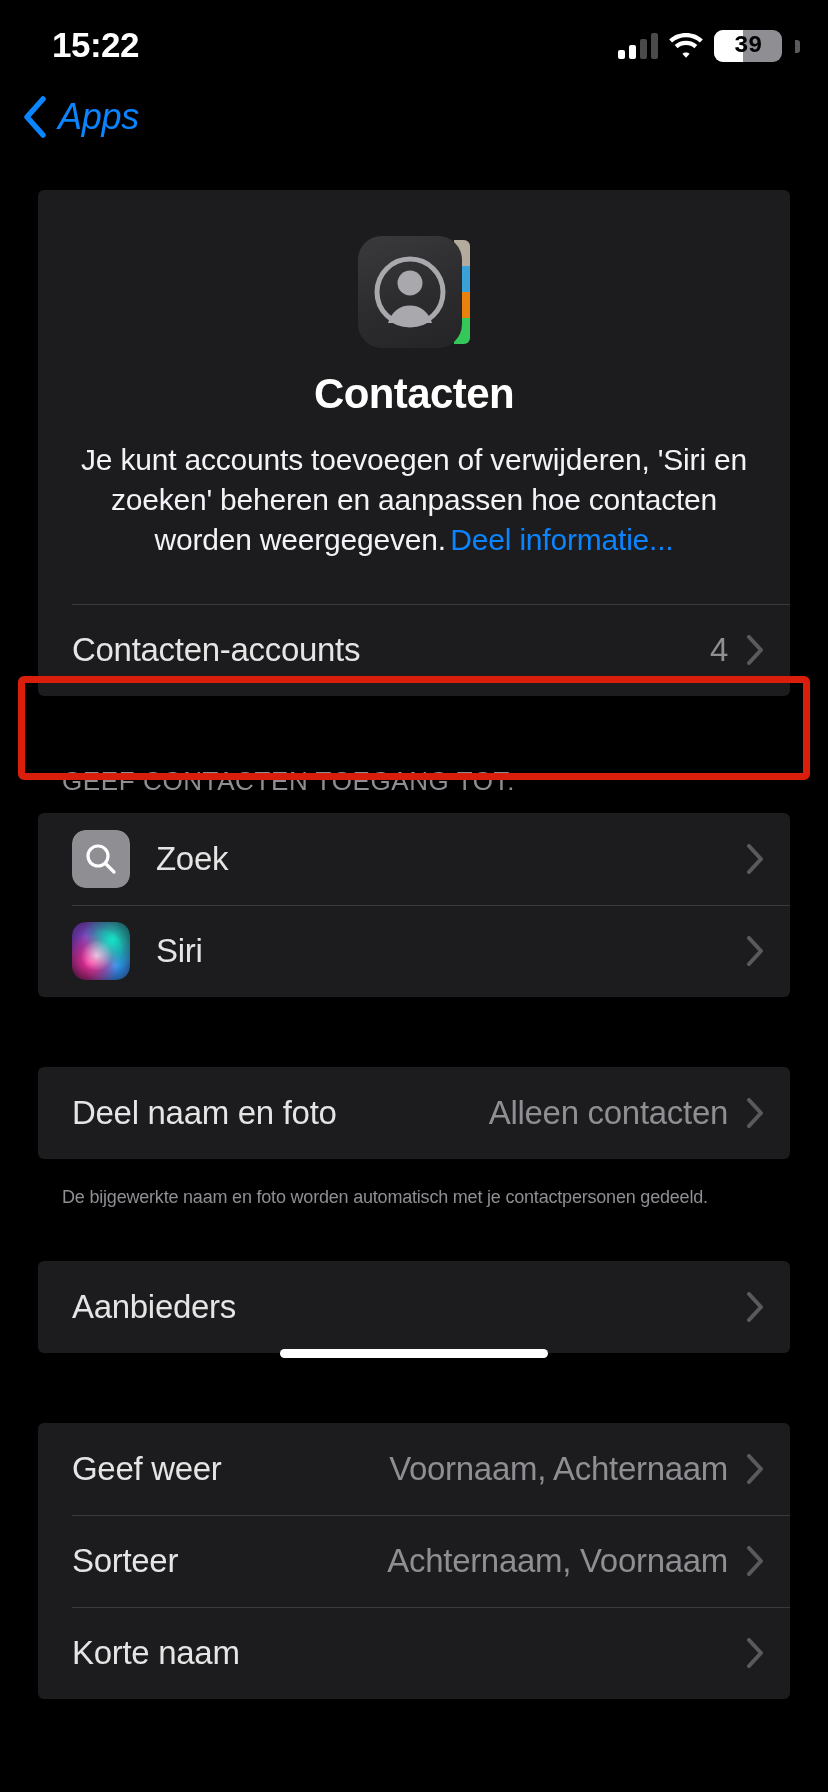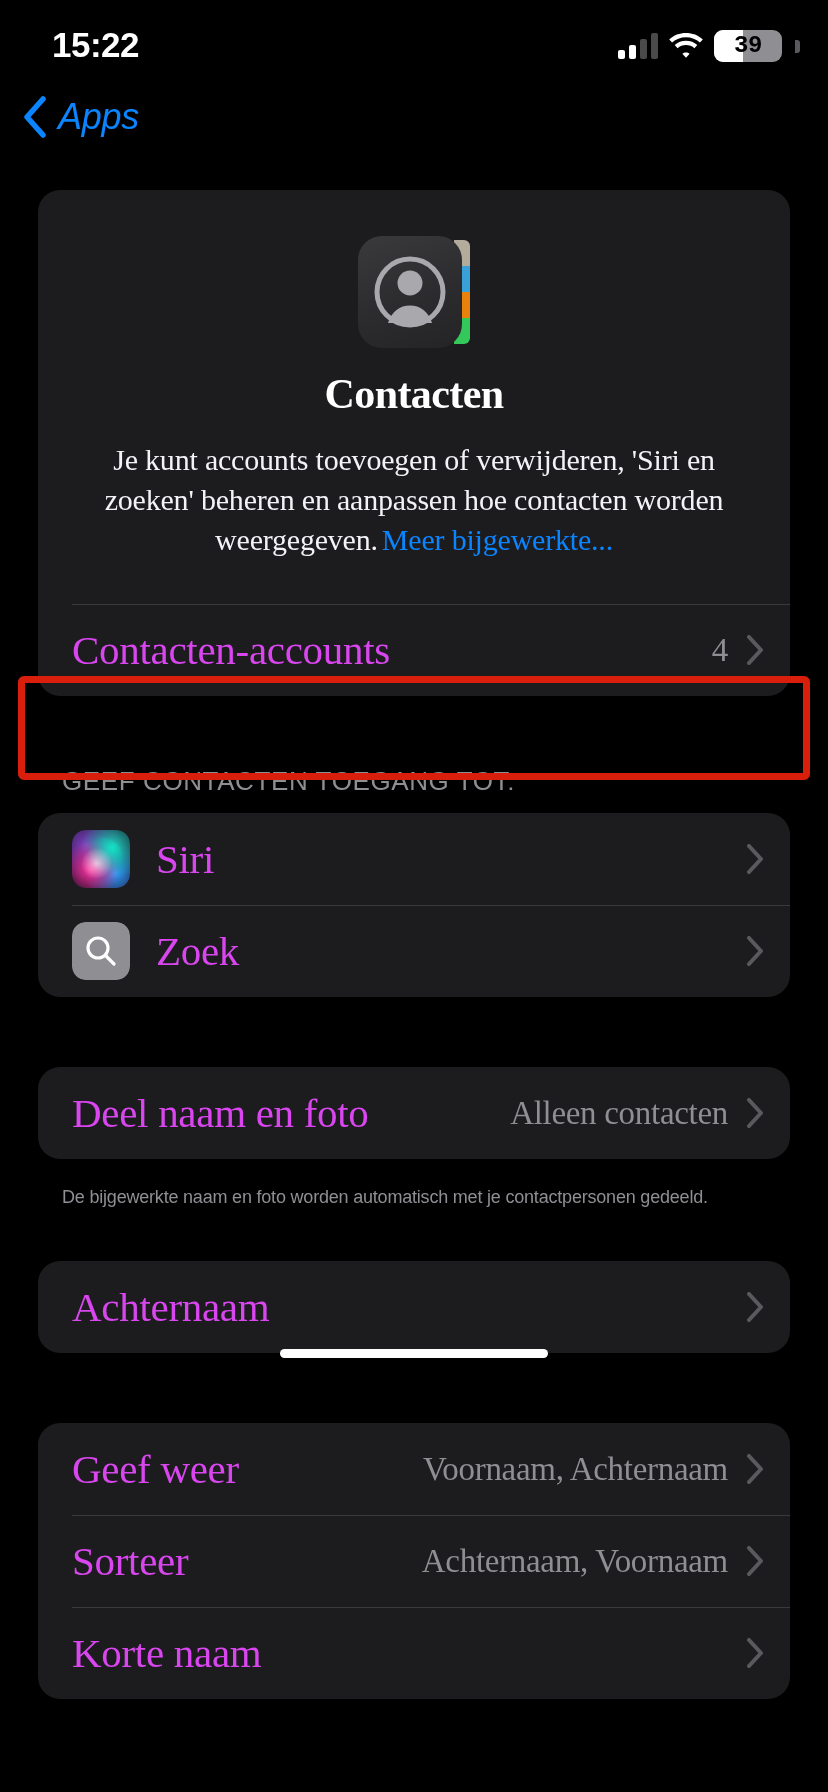--- a/index.html
+++ b/index.html
@@ -60,23 +60,22 @@
     color: #0a84ff; cursor: pointer; font-style: italic;
   }
   .back svg { display: block; }
   .back-label { font-size: 36px; letter-spacing: -0.3px; }
 
   
   .content { position: absolute; top: 190px; left: 0; width: 828px; }
   .group {
     margin: 0 38px;
     background: #1c1c1e;
-    border-radius: 22px;
+    border-radius: 6px;
     overflow: hidden;
-    font-family: Liberation Serif, serif;
   }
   .hero { padding: 46px 42px 44px; text-align: center; }
   .app-icon {
     position: relative;
     width: 112px; height: 112px; margin: 0 auto 22px;
   }
   .app-icon .body {
     position: absolute; left: 0; top: 0; width: 104px; height: 112px;
     border-radius: 24px;
     background: linear-gradient(160deg, #3a3a3c 0%, #2c2c2e 55%, #242426 100%);
@@ -116,21 +115,21 @@
     content: ""; position: absolute; left: 34px; right: 0; top: 0;
     height: 1px; background: #3a3a3c;
   }
   .row .ricon {
     width: 58px; height: 58px; border-radius: 13px;
     margin-right: 26px; flex: 0 0 auto;
     display: flex; align-items: center; justify-content: center;
     overflow: hidden;
   }
   .row .label {
-    font-size: 41px; color: #d946ef; letter-spacing: -0.3px;
+    font-size: 33px; color: #e5e5e5; letter-spacing: -0.3px;
     flex: 1 1 auto; white-space: nowrap;
   }
   .row .value {
     font-size: 33px; color: #8e8e93; letter-spacing: -0.3px;
     margin-right: 18px; white-space: nowrap;
   }
   .chev { flex: 0 0 auto; opacity: .55; }
 
   .sec-header {
     font-size: 26px; color: #8e8e93; letter-spacing: 0.6px;
@@ -229,79 +228,79 @@
             <svg class="person" width="78" height="78" viewBox="0 0 78 78">
               <circle cx="39" cy="39" r="33" fill="none" stroke="#a8a8ad" stroke-width="5"></circle>
               <circle cx="39" cy="30" r="12.5" fill="#a8a8ad"></circle>
               <path d="M17 70c3.5-11.5 11.8-17.5 22-17.5S57.5 58.5 61 70z" fill="#a8a8ad"></path>
             </svg>
           </div>
         </div>
         <div class="hero-title">Contacten</div>
         <div>
           <span class="hero-desc">Je kunt accounts toevoegen of verwijderen, 'Siri en zoeken' beheren en aanpassen hoe contacten worden weergegeven.</span>
-          <span class="hero-link">Meer bijgewerkte...</span>
+          <span class="hero-link">Deel informatie...</span>
         </div>
       </div>
       <div class="row sep-top">
         <span class="label">Contacten-accounts</span>
         <span class="value">4</span>
         <svg class="chev" width="18" height="32" viewBox="0 0 18 32">
           <path d="M3 3 L15 16 L3 29" fill="none" stroke="#8e8e93" stroke-width="4" stroke-linecap="round" stroke-linejoin="round"></path>
         </svg>
       </div>
     </div>
 
     <div class="sp-70"></div>
 
     <div class="sec-header">GEEF CONTACTEN TOEGANG TOT:</div>
     <div class="group">
-      <div class="row">
-        <span class="ricon">
-            <span class="siri-orb"></span>
-          </span>
-        <span class="label">Siri</span>
-        <svg class="chev" width="18" height="32" viewBox="0 0 18 32">
-          <path d="M3 3 L15 16 L3 29" fill="none" stroke="#8e8e93" stroke-width="4" stroke-linecap="round" stroke-linejoin="round"></path>
-        </svg>
-      </div>
       <div class="row">
         <span class="ricon">
           <span class="search-tile">
             <svg width="36" height="36" viewBox="0 0 36 36">
               <circle cx="15" cy="15" r="10" fill="none" stroke="#fff" stroke-width="3.2"></circle>
               <path d="M22.5 22.5 L31 31" stroke="#fff" stroke-width="3.2" stroke-linecap="round"></path>
             </svg>
           </span>
         </span>
         <span class="label">Zoek</span>
         <svg class="chev" width="18" height="32" viewBox="0 0 18 32">
           <path d="M3 3 L15 16 L3 29" fill="none" stroke="#8e8e93" stroke-width="4" stroke-linecap="round" stroke-linejoin="round"></path>
         </svg>
       </div>
+      <div class="row">
+        <span class="ricon">
+            <span class="siri-orb"></span>
+          </span>
+        <span class="label">Siri</span>
+        <svg class="chev" width="18" height="32" viewBox="0 0 18 32">
+          <path d="M3 3 L15 16 L3 29" fill="none" stroke="#8e8e93" stroke-width="4" stroke-linecap="round" stroke-linejoin="round"></path>
+        </svg>
+      </div>
     </div>
 
     <div class="sp-70"></div>
 
     <div class="group">
       <div class="row">
         <span class="label">Deel naam en foto</span>
         <span class="value">Alleen contacten</span>
         <svg class="chev" width="18" height="32" viewBox="0 0 18 32">
           <path d="M3 3 L15 16 L3 29" fill="none" stroke="#8e8e93" stroke-width="4" stroke-linecap="round" stroke-linejoin="round"></path>
         </svg>
       </div>
     </div>
     <div class="footer-note">De bijgewerkte naam en foto worden automatisch met je contactpersonen gedeeld.</div>
 
     <div class="sp-46"></div>
 
     <div class="group">
       <div class="row">
-        <span class="label">Achternaam</span>
+        <span class="label">Aanbieders</span>
         <svg class="chev" width="18" height="32" viewBox="0 0 18 32">
           <path d="M3 3 L15 16 L3 29" fill="none" stroke="#8e8e93" stroke-width="4" stroke-linecap="round" stroke-linejoin="round"></path>
         </svg>
       </div>
     </div>
 
     <div class="sp-70"></div>
 
     <div class="group">
       <div class="row">

